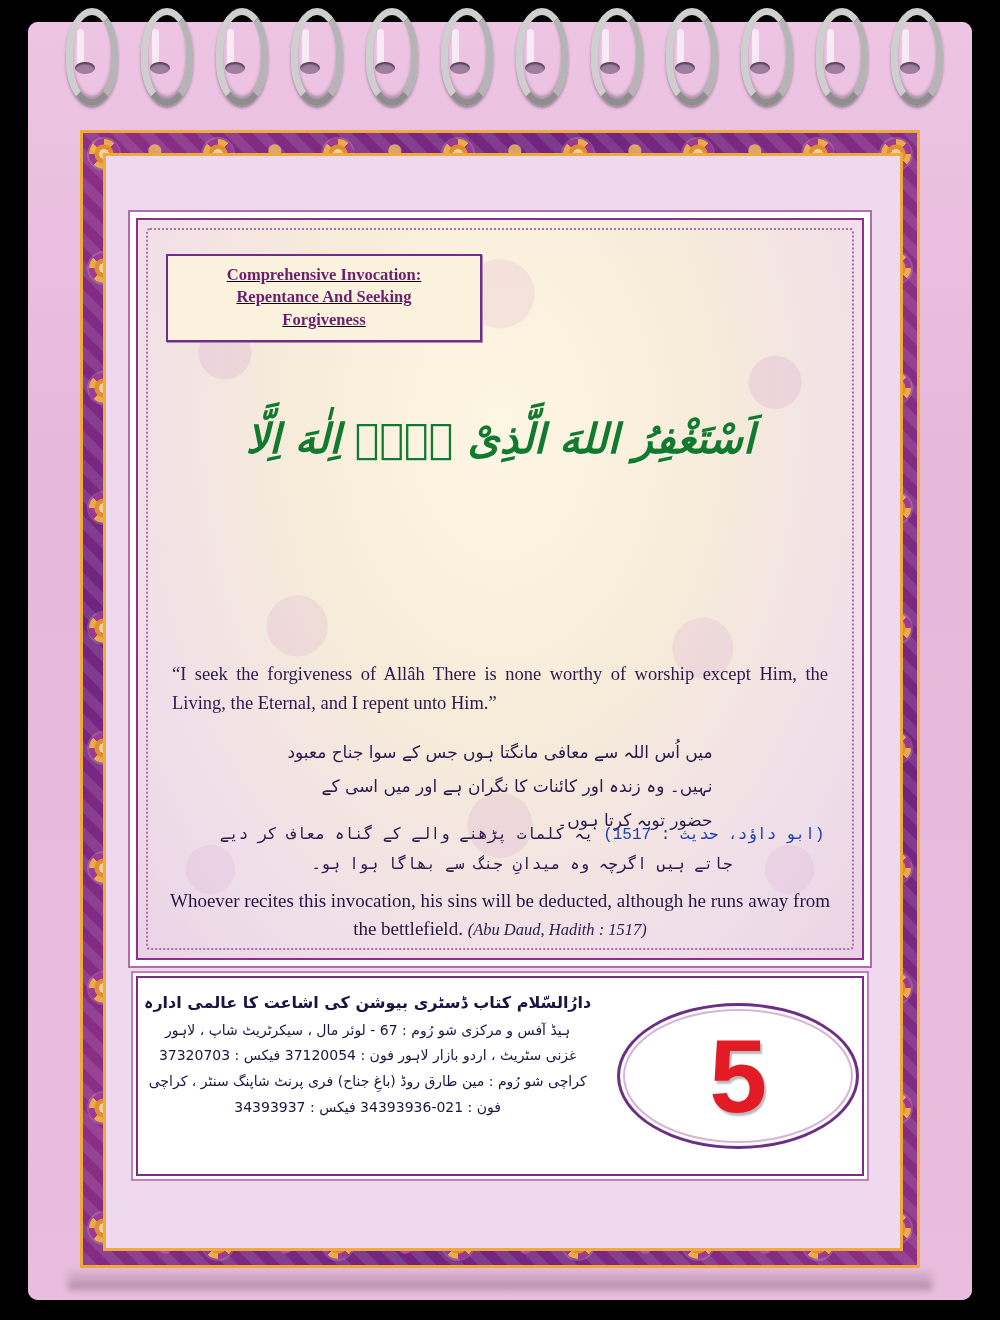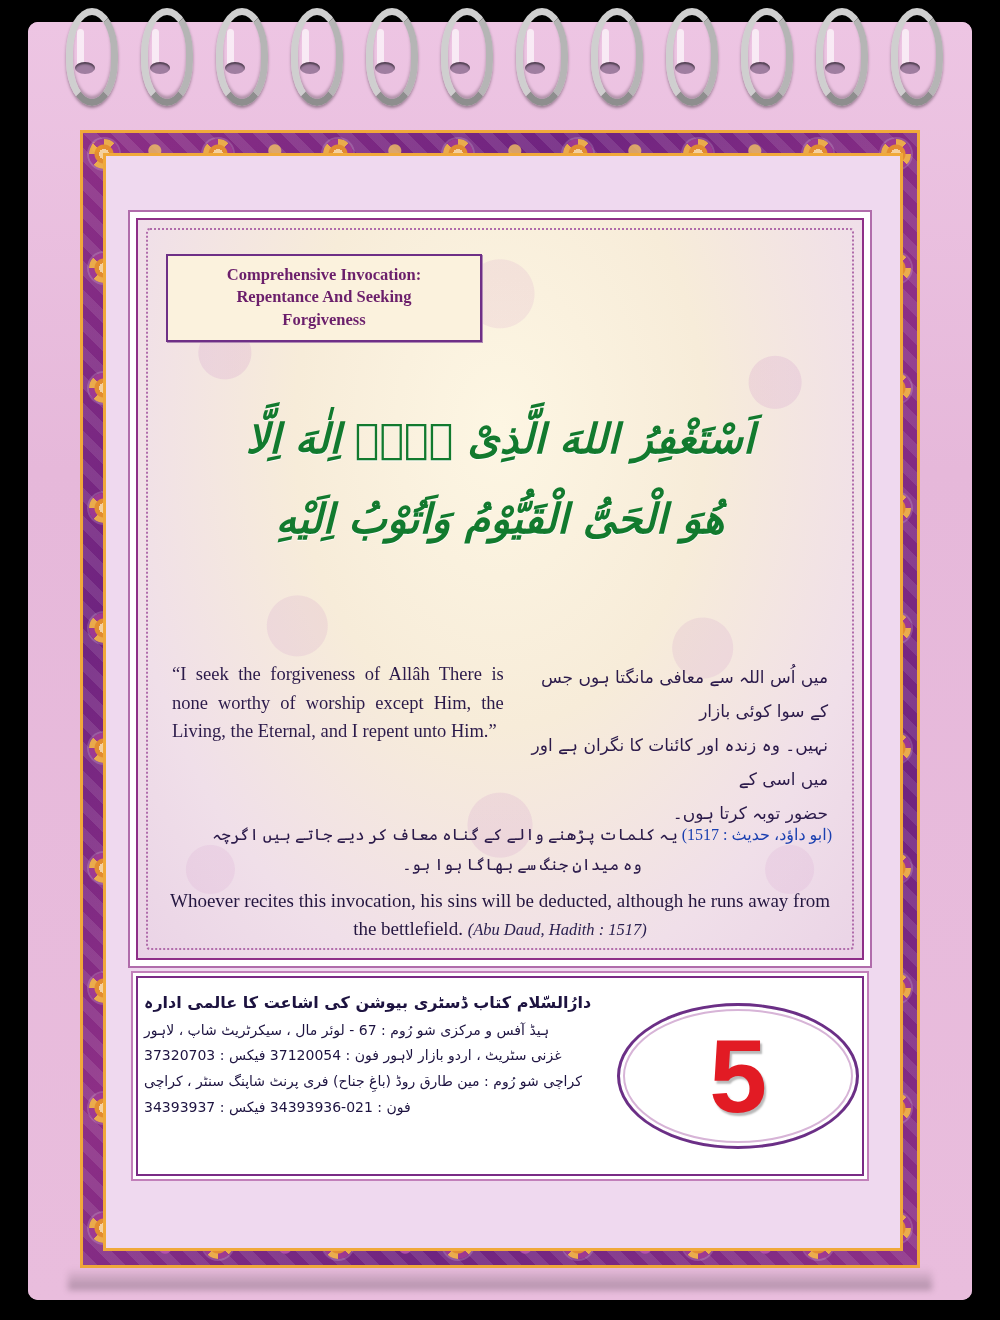--- a/index.html
+++ b/index.html
@@ -162,20 +162,21 @@
   }
 
   
   .hdr {
     position: absolute;
     left: 28px; right: 28px; top: 34px;
     display: flex;
     justify-content: space-between;
     align-items: stretch;
     gap: 14px;
+    text-decoration: underline;
   }
   .hdr-en {
     flex: 0 0 300px;
     border: 2px solid #6e2f86;
     background: #fbf2dd;
     color: #6b1f6b;
     font-weight: bold;
     font-size: 16.5px;
     line-height: 1.35;
     text-align: center;
@@ -209,21 +210,22 @@
     text-shadow: 0 1px 0 rgba(255,255,255,.8);
     font-style: italic;
   }
 
   
   .trans-row {
     position:absolute;
     left: 34px; right: 34px; top: 440px;
     display:flex;
     gap: 18px;
-    align-items: flex-start;
+    align-items: center;
+    flex-direction: column;
   }
   .trans-en {
     flex: 1 1 52%;
     color: #2b1a4a;
     font-size: 18.5px;
     line-height: 1.55;
     text-align: justify;
     font-family: "Liberation Serif", serif;
   }
   .trans-ur {
@@ -240,21 +242,21 @@
   .hadith {
     position:absolute;
     left: 26px; right: 26px; top: 600px;
     text-align:center;
   }
   .hadith-ur {
     color: #2b1a4a;
     font-size: 16px;
     direction: rtl;
     line-height: 1.9;
-    font-family: Liberation Serif, serif;
+    font-family: Liberation Mono, monospace;
     margin-bottom: 6px;
     margin-left: 44px;
   }
   .hadith-ur .ref { color: #1a3fb0; }
   .hadith-en {
     color: #241640;
     font-size: 19px;
     line-height: 1.5;
     font-family: "Liberation Serif", serif;
   }
@@ -272,21 +274,21 @@
     height: 200px;
     box-sizing: border-box;
     border: 2px solid #7a2b86;
     background: #ffffff;
     box-shadow: 0 0 0 3px #ffffff, 0 0 0 5px #c27fba;
     display: flex;
   }
   .pub-text {
     flex: 1 1 auto;
     direction: rtl;
-    text-align: left;
+    text-align: center;
     padding: 10px 16px 16px 6px;
     color: #1d1340;
     font-family: "DejaVu Sans", sans-serif;
   }
   .pub-line { font-size: 14px; line-height: 1.85; white-space: nowrap; }
   .pub-line.l1 { font-size: 16px; font-weight: bold; }
   .pub-badge {
     flex: 0 0 262px;
     display: flex;
     align-items: center;
@@ -390,27 +392,26 @@
         <div class="hdr">
           <div class="hdr-en">
             <div>Comprehensive Invocation:</div>
             <div>Repentance And Seeking</div>
             <div>Forgiveness</div>
           </div>
         </div>
 
         <div class="arabic">
           <div>اَسْتَغْفِرُ اللهَ الَّذِىْ لَاۤ اِلٰهَ اِلَّا</div>
-          <div>هُوَ الْحَىُّ الْقَيُّوْمُ وَاَتُوْبُ اِلَيْهِ</div>
         </div>
 
         <div class="trans-row">
           <div class="trans-en">“I seek the forgiveness of Allâh There is none worthy of worship except Him, the Living, the Eternal, and I repent unto Him.”</div>
           <div class="trans-ur">
-            <div>میں اُس اللہ سے معافی مانگتا ہوں جس کے سوا کوئی بازار</div>
+            <div>میں اُس اللہ سے معافی مانگتا ہوں جس کے سوا جناح معبود</div>
             <div>نہیں۔ وہ زندہ اور کائنات کا نگران ہے اور میں اسی کے</div>
             <div>حضور توبہ کرتا ہوں۔</div>
           </div>
         </div>
 
         <div class="hadith">
           <div class="hadith-ur">
             <span class="ref">(ابو داؤد، حدیث : 1517)</span>
             <span>یہ کلمات پڑھنے والے کے گناہ معاف کر دیے جاتے ہیں اگرچہ وہ میدانِ جنگ سے بھاگا ہوا ہو۔</span>
           </div>

